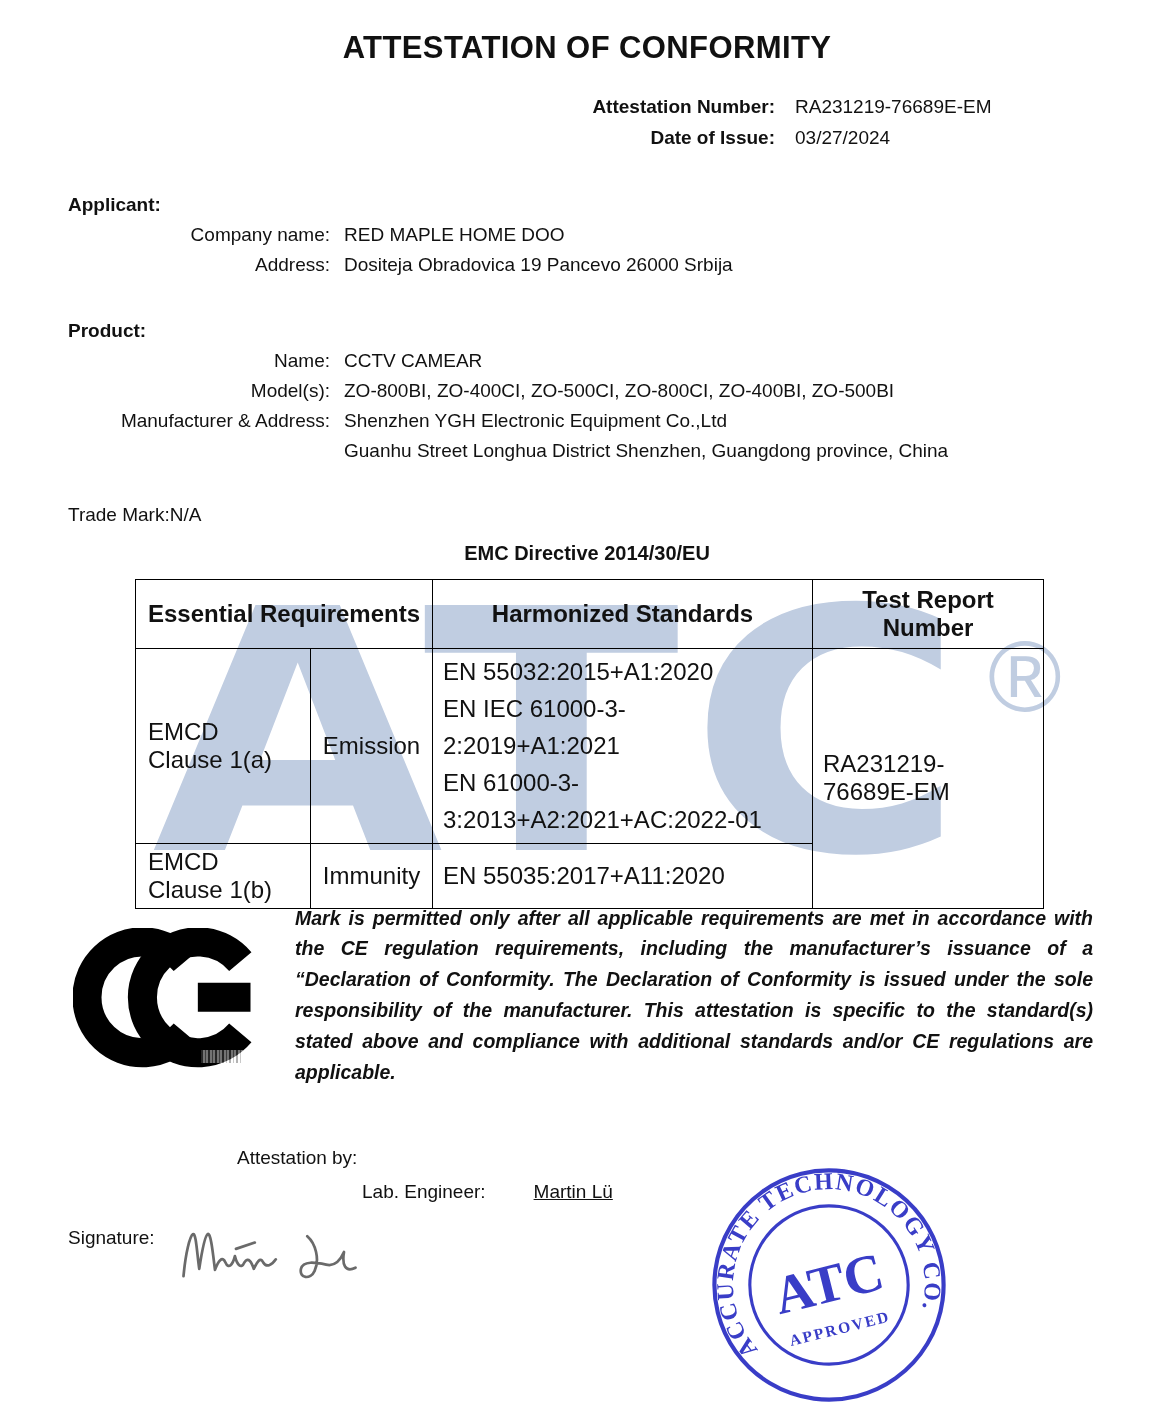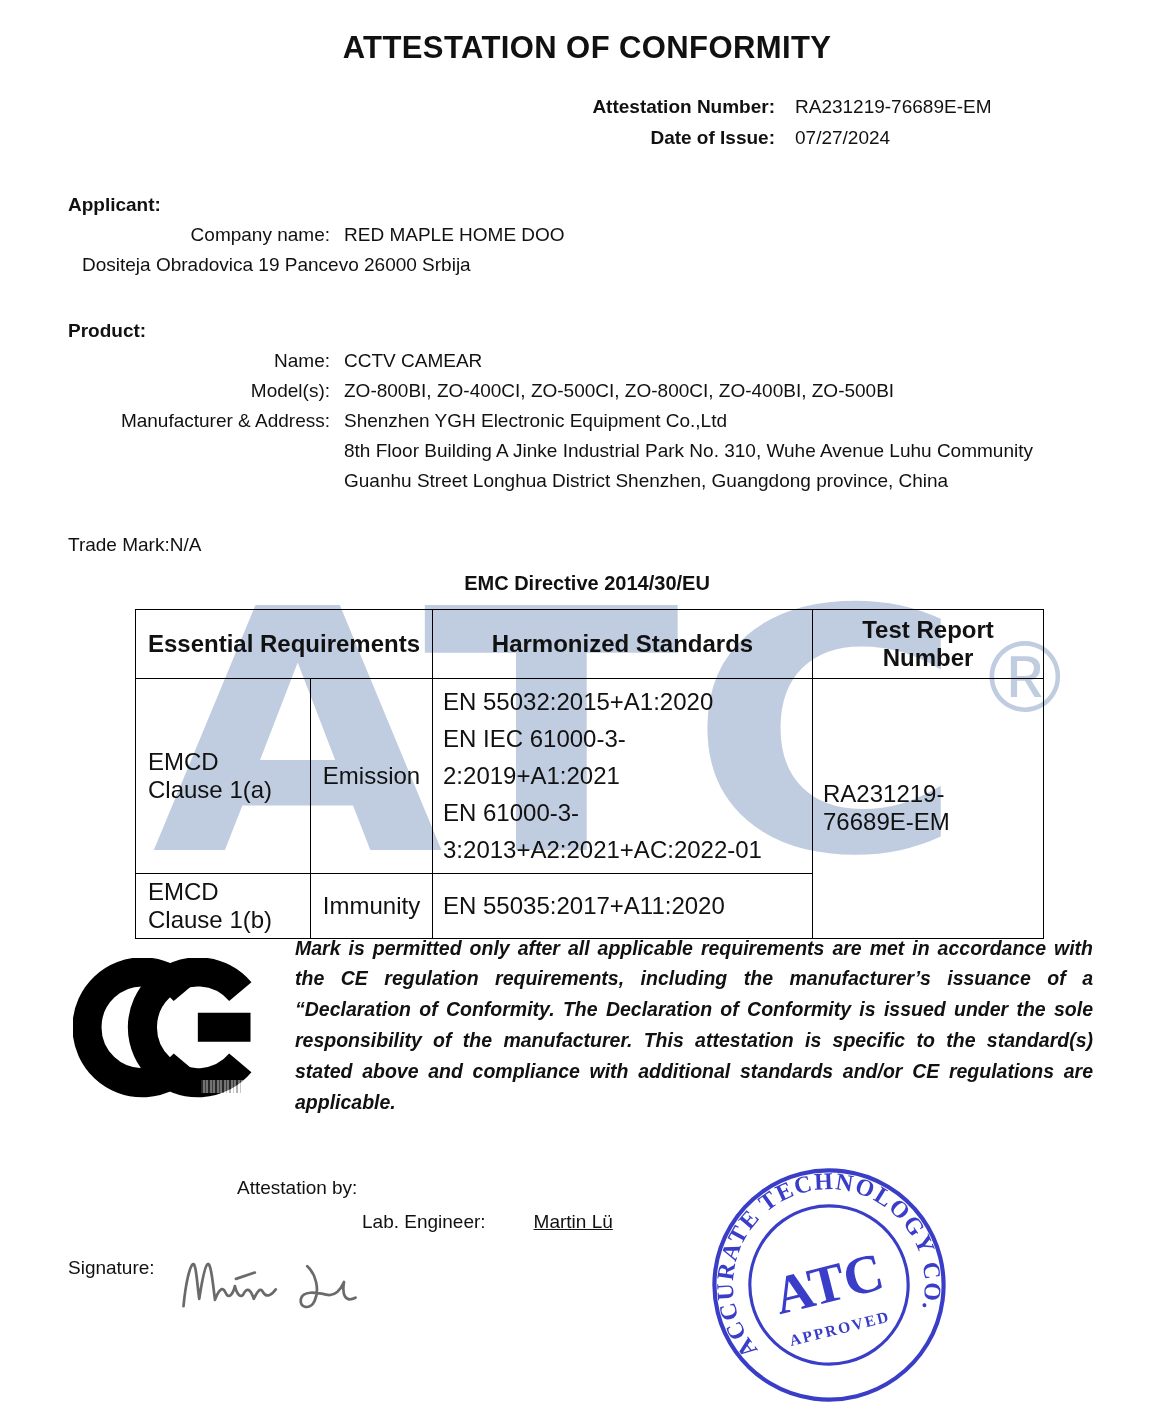--- a/index.html
+++ b/index.html
@@ -74,52 +74,52 @@
 
     <div class="title">ATTESTATION OF CONFORMITY</div>
 
     <div class="meta">
       <div class="meta-row">
         <div class="meta-label">Attestation Number:</div>
         <div class="meta-value">RA231219-76689E-EM</div>
       </div>
       <div class="meta-row">
         <div class="meta-label">Date of Issue:</div>
-        <div class="meta-value">07/27/2024</div>
+        <div class="meta-value">03/27/2024</div>
       </div>
     </div>
 
     <div class="section">
       <div class="section-title">Applicant:</div>
       <div class="kv">
         <div class="kv-label">Company name:</div>
         <div class="kv-value">RED MAPLE HOME DOO</div>
       </div>
       <div class="kv">
+        <div class="kv-label">Address:</div>
         <div class="kv-value">Dositeja Obradovica 19 Pancevo 26000 Srbija</div>
       </div>
     </div>
 
     <div class="section">
       <div class="section-title">Product:</div>
       <div class="kv">
         <div class="kv-label">Name:</div>
         <div class="kv-value">CCTV CAMEAR</div>
       </div>
       <div class="kv">
         <div class="kv-label">Model(s):</div>
         <div class="kv-value">ZO-800BI, ZO-400CI, ZO-500CI, ZO-800CI, ZO-400BI, ZO-500BI</div>
       </div>
       <div class="kv">
         <div class="kv-label">Manufacturer &amp; Address:</div>
         <div class="kv-value">Shenzhen YGH Electronic Equipment Co.,Ltd</div>
       </div>
       <div class="kv">
         <div class="kv-label"></div>
-        <div class="kv-value">8th Floor Building A Jinke Industrial Park No. 310, Wuhe Avenue Luhu Community</div>
       </div>
       <div class="kv">
         <div class="kv-label"></div>
         <div class="kv-value">Guanhu Street Longhua District Shenzhen, Guangdong province, China</div>
       </div>
     </div>
 
     <div class="trademark">
       <span class="tm-label">Trade Mark:</span><span>N/A</span>
     </div>

